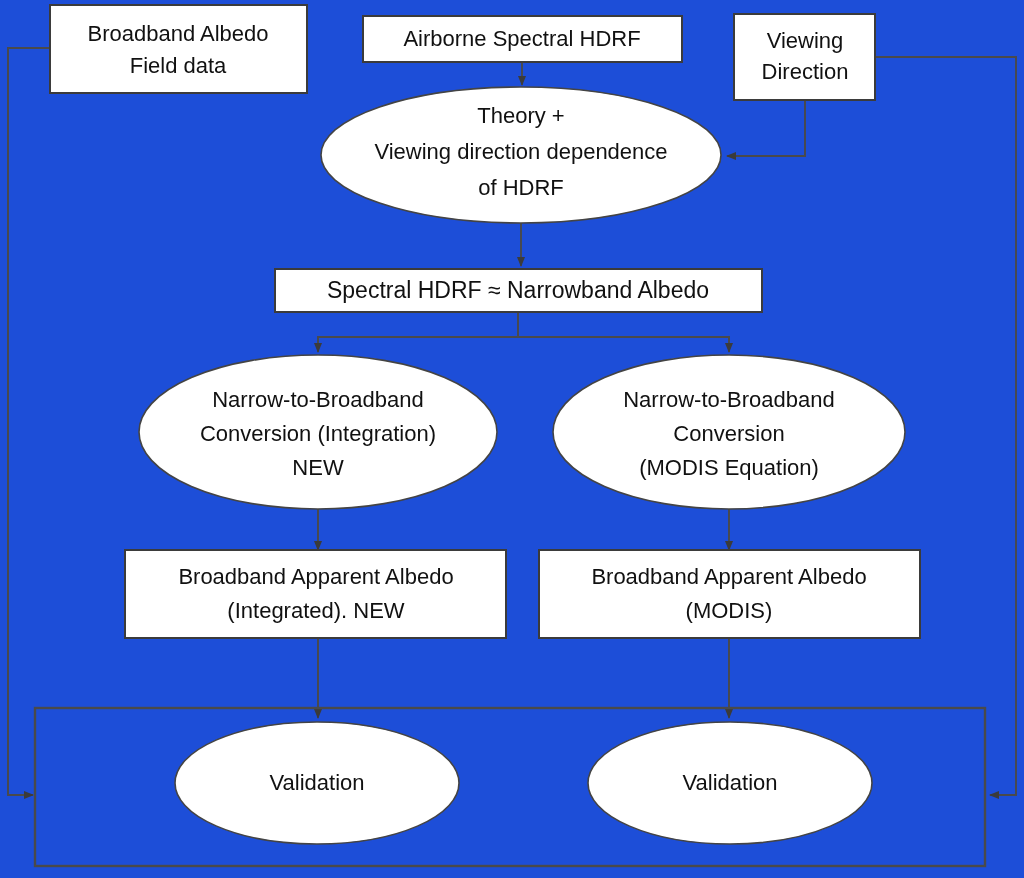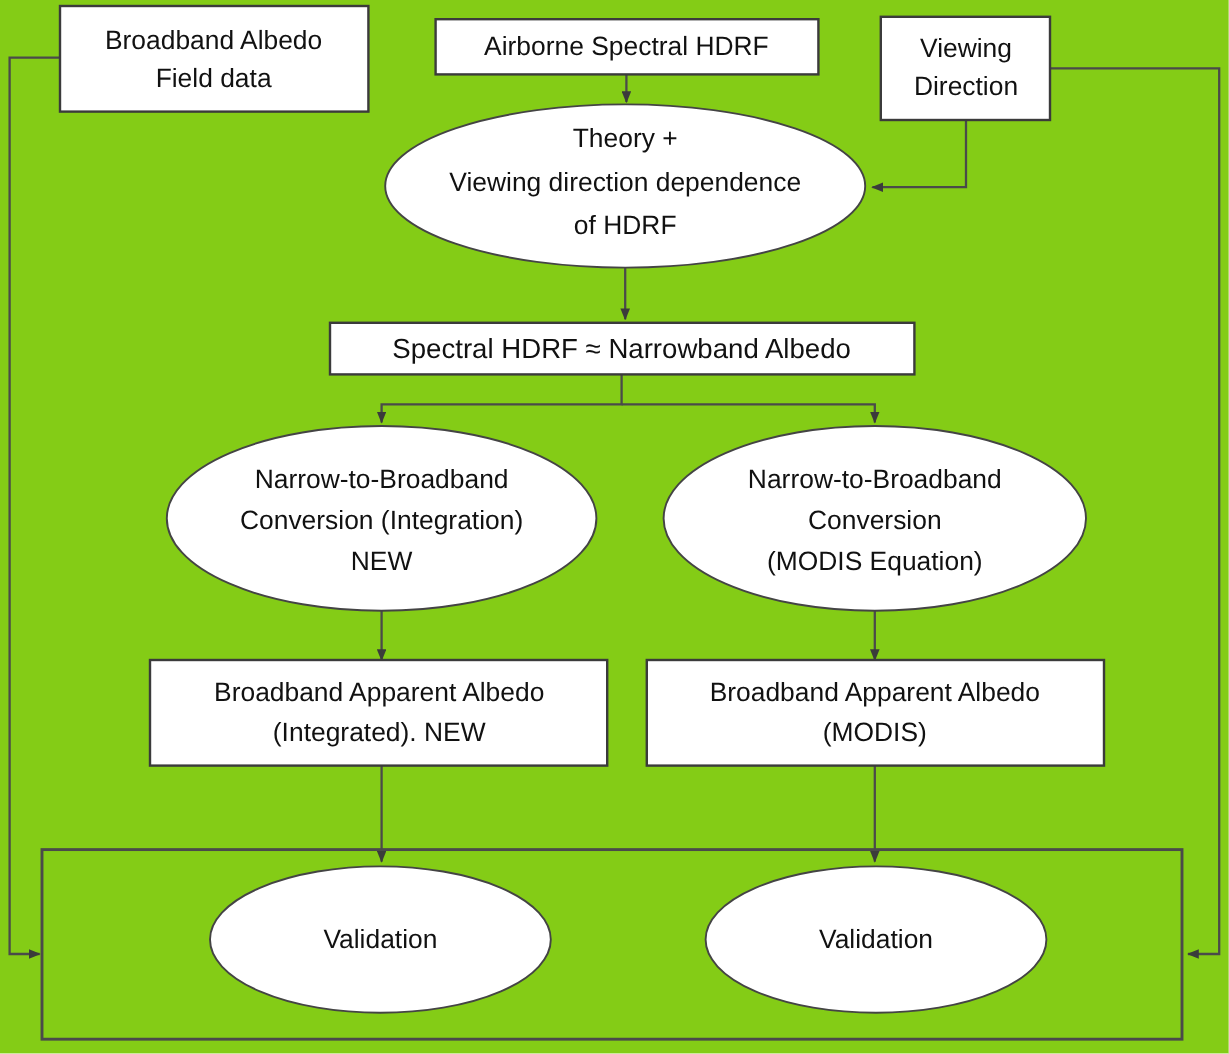--- a/index.html
+++ b/index.html
@@ -4,21 +4,21 @@
 <style>
   html, body {
     margin: 0;
     padding: 0;
     background: #ffffff;
   }
   #diagram-root {
     position: relative;
     width: 1024px;
     height: 878px;
-    background: #84cc16;
+    background: #1d4ed8;
     font-family: "Liberation Sans", sans-serif;
   }
   svg#flowchart {
     display: block;
     width: 1024px;
     height: 878px;
   }
   .shape-outline {
     fill: #ffffff;
     stroke: #3b3b3b;

